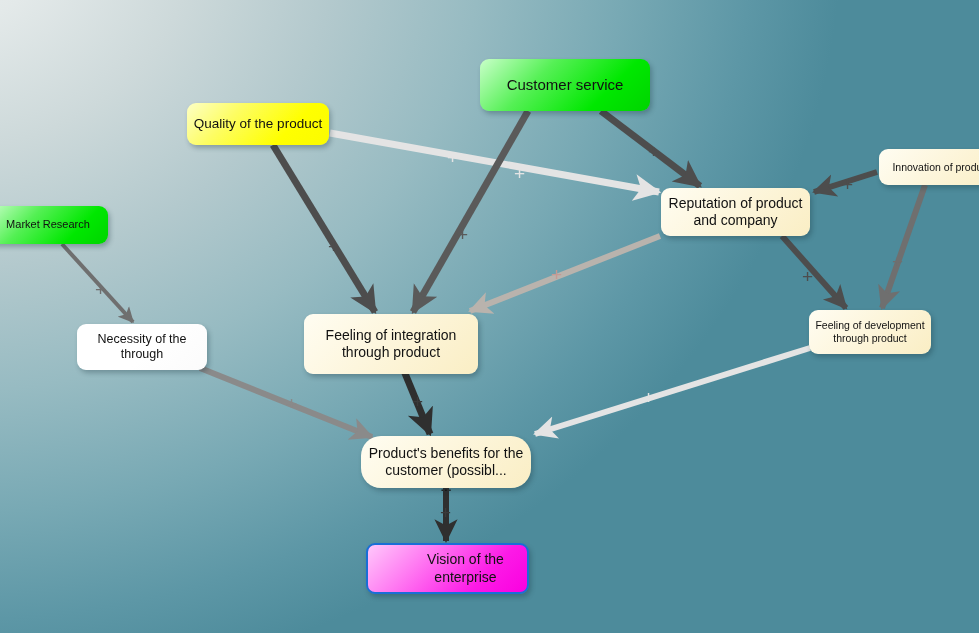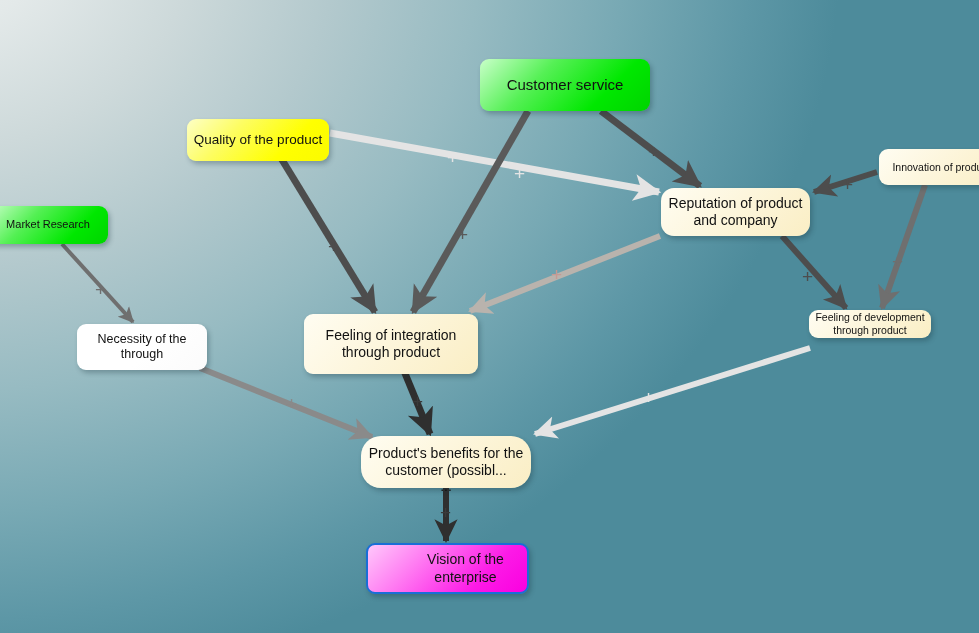--- a/index.html
+++ b/index.html
@@ -152,39 +152,39 @@
       </g>
       <g>
         <line x1="446" y1="486" x2="446" y2="541" stroke="#2f2f2f" stroke-width="6" stroke-linecap="butt" marker-end="url(#m2f2f2f)"></line>
       </g>
     </svg>
 
   <div id="node-layer">
       <div class="node n-green n-green-sm" style="left: -12px; top: 206px; width: 120px; height: 38px;">
         <span class="node-label">Market Research</span>
       </div>
-      <div class="node n-yellow" style="left: 187px; top: 103px; width: 142px; height: 42px; margin-top: 16px;">
+      <div class="node n-yellow" style="left: 187px; top: 103px; width: 142px; height: 42px;">
         <span class="node-label">Quality of the product</span>
       </div>
       <div class="node n-green n-green-lg" style="left: 480px; top: 59px; width: 170px; height: 52px;">
         <span class="node-label">Customer service</span>
       </div>
       <div class="node n-cream-sm" style="left: 879px; top: 149px; width: 122px; height: 36px;">
         <span class="node-label">Innovation of produc</span>
       </div>
-      <div class="node n-cream" style="left: 661px; top: 188px; width: 149px; height: 48px; border-radius: 13px;">
+      <div class="node n-cream" style="left: 661px; top: 188px; width: 149px; height: 48px;">
         <span class="node-label">Reputation of product and company</span>
       </div>
       <div class="node n-white" style="left: 77px; top: 324px; width: 130px; height: 46px;">
         <span class="node-label">Necessity of the through</span>
       </div>
       <div class="node n-cream" style="left: 304px; top: 314px; width: 174px; height: 60px;">
         <span class="node-label">Feeling of integration through product</span>
       </div>
-      <div class="node n-cream-sm" style="left: 809px; top: 310px; width: 122px; height: 28px;">
+      <div class="node n-cream-sm" style="left: 809px; top: 310px; width: 122px; height: 44px;">
         <span class="node-label">Feeling of development through product</span>
       </div>
       <div class="node n-cream" style="left: 361px; top: 436px; width: 170px; height: 52px; border-radius: 20px;">
         <span class="node-label">Product's benefits for the customer (possibl...</span>
         <span style="position: absolute; left: 0px; right: 0px; bottom: -5px; text-align: center; font-size: 14px; line-height: 1; color: rgb(17, 17, 17);">...</span>
       </div>
       <div class="node n-magenta" style="left: 366px; top: 543px; width: 163px; height: 51px; border-color: rgb(26, 110, 214); padding-left: 36px;">
         <span class="node-label">Vision of the enterprise</span>
       </div>
     </div>

